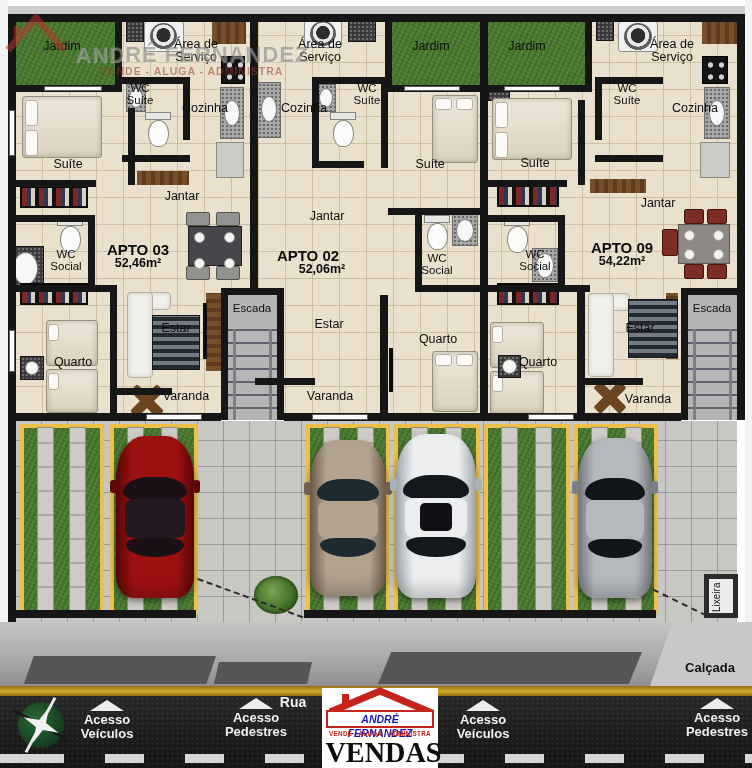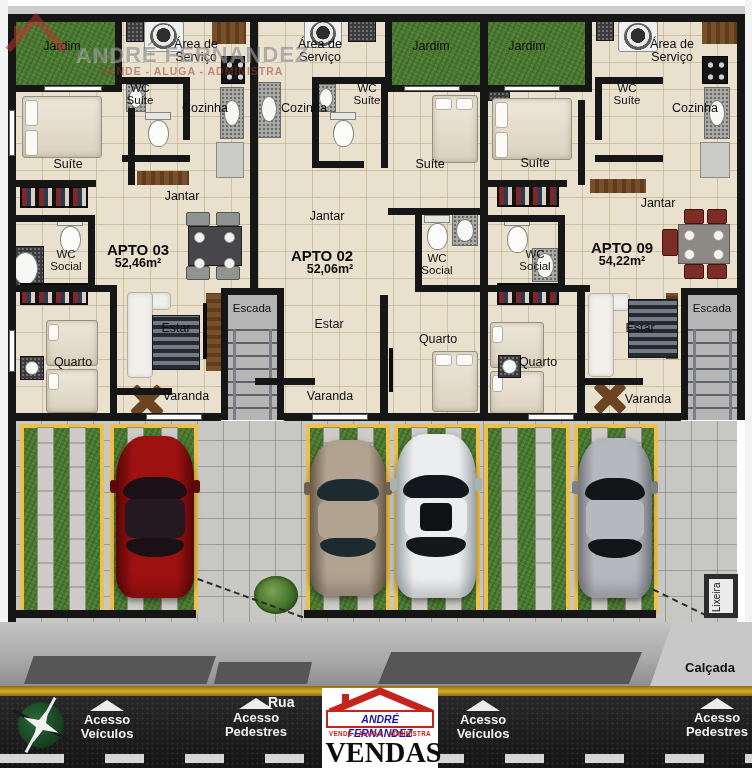--- a/index.html
+++ b/index.html
@@ -325,22 +325,22 @@
   <b class="lb" style="left:46px;top:356px;width:54px">Quarto</b>
   <b class="lb" style="left:152px;top:322px;width:48px">Estar</b>
   <b class="lb" style="left:156px;top:390px;width:60px">Varanda</b>
   <b class="lb s11" style="left:222px;top:302px;width:60px">Escada</b>
   <b class="lb" style="left:287px;top:38px;width:66px">Área de Serviço</b>
   <b class="lb" style="left:399px;top:40px;width:64px">Jardim</b>
   <b class="lb" style="left:271px;top:102px;width:66px">Cozinha</b>
   <b class="lb s11" style="left:344px;top:82px;width:46px">WC Suíte</b>
   <b class="lb" style="left:404px;top:158px;width:52px">Suíte</b>
   <b class="lb" style="left:300px;top:210px;width:54px">Jantar</b>
-  <b class="apn" style="left:284px;top:248px;width:76px">APTO 02</b>
-  <b class="apa" style="left:292px;top:263px;width:76px">52,06m²</b>
+  <b class="apn" style="left:270px;top:248px;width:76px">APTO 02</b>
+  <b class="apa" style="left:284px;top:263px;width:76px">52,06m²</b>
   <b class="lb s11" style="left:411px;top:252px;width:52px">WC Social</b>
   <b class="lb" style="left:305px;top:318px;width:48px">Estar</b>
   <b class="lb" style="left:411px;top:333px;width:54px">Quarto</b>
   <b class="lb" style="left:300px;top:390px;width:60px">Varanda</b>
   <b class="lb" style="left:495px;top:40px;width:64px">Jardim</b>
   <b class="lb" style="left:639px;top:38px;width:66px">Área de Serviço</b>
   <b class="lb s11" style="left:604px;top:82px;width:46px">WC Suíte</b>
   <b class="lb" style="left:662px;top:102px;width:66px">Cozinha</b>
   <b class="lb" style="left:509px;top:157px;width:52px">Suíte</b>
   <b class="lb" style="left:631px;top:197px;width:54px">Jantar</b>
@@ -369,21 +369,21 @@
     <i class="star" style="left:8px;top:12px;width:38px;height:38px;background:#f2f2f2;transform:rotate(24deg)"></i>
   </i>
   <i class="tri" style="left:90px;top:700px"></i>
   <b class="wt" style="left:63px;top:713px;width:88px">Acesso Veículos</b>
   <i class="tri" style="left:239px;top:698px"></i>
   <b class="wt" style="left:212px;top:711px;width:88px">Acesso Pedestres</b>
   <i class="tri" style="left:466px;top:700px"></i>
   <b class="wt" style="left:439px;top:713px;width:88px">Acesso Veículos</b>
   <i class="tri" style="left:700px;top:698px"></i>
   <b class="wt" style="left:673px;top:711px;width:88px">Acesso Pedestres</b>
-  <b style="left:268px;top:694px;width:50px;text-align:left;color:#f2f2f2;font-weight:700;font-size:14px">Rua</b>
+  <b style="left:268px;top:694px;width:50px;text-align:center;color:#f2f2f2;font-weight:700;font-size:14px">Rua</b>
 
   <i style="left:322px;top:688px;width:116px;height:80px;background:#fff;z-index:12">
     <svg width="116" height="28" style="position:absolute;left:0;top:-2px">
         <path d="M8 26 L58 5 L110 27" stroke="#c5231c" stroke-width="7" fill="none"></path>
         <rect x="20" y="8" width="7" height="12" fill="#c5231c"></rect>
       </svg>
     <b style="left:4px;top:22px;width:108px;height:18px;border:2px solid #c5231c;background:#fff;color:#1a17ad;font-size:10.5px;line-height:14px;font-weight:800;font-style:italic;text-align:center">ANDRÉ FERNANDEZ</b>
     <b style="left:4px;top:42px;width:108px;font-size:6.3px;font-weight:700;letter-spacing:.3px;color:#c5231c;text-align:center">VENDE - ALUGA - ADMINISTRA</b>
     <b style="left:0;top:49px;width:116px;font-family:'Liberation Serif',serif;font-weight:900;font-size:30px;line-height:30px;color:#0c0c0c;text-align:center;transform:scaleX(.94)">VENDAS</b>
   </i>

